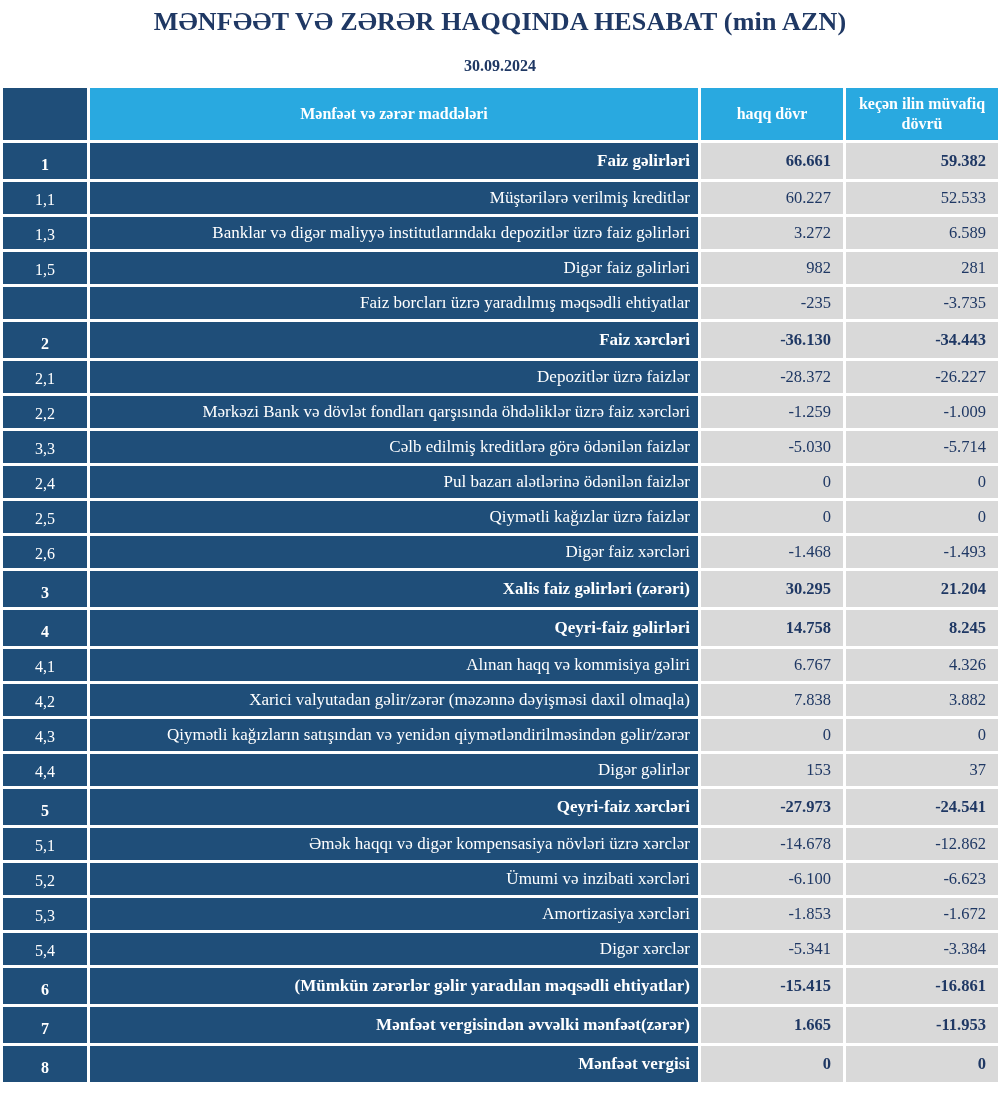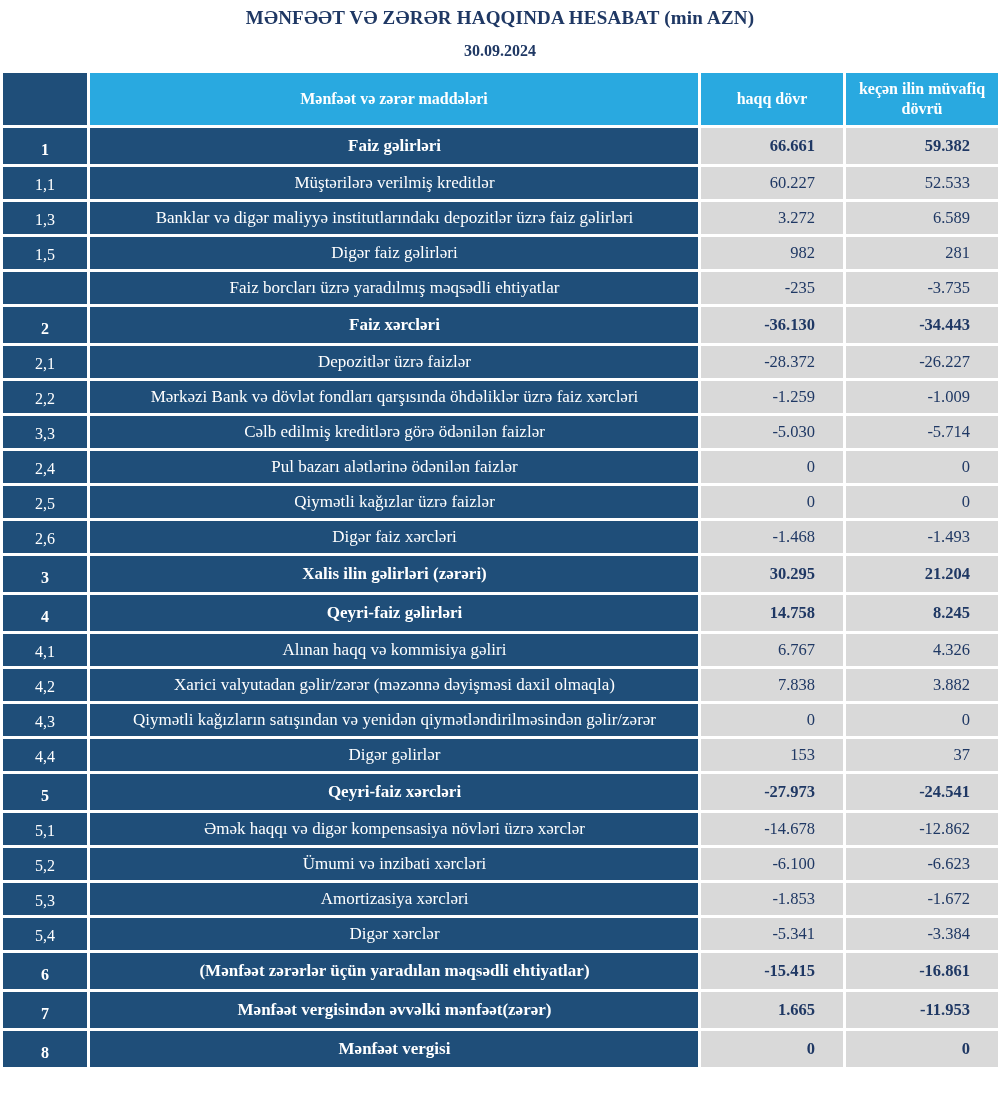--- a/index.html
+++ b/index.html
@@ -14,30 +14,30 @@
   body{
     width:1000px;
     font-family:"Liberation Serif", serif;
     color:var(--value-text);
   }
   .page{width:1000px;padding:0;}
   .report-title{
     text-align:center;
     color:var(--title-text);
     font-weight:bold;
-    font-size:19px;
+    font-size:26px;
     padding-top:7px;
     letter-spacing:0.2px;
   }
   .report-date{
     text-align:center;
     color:var(--title-text);
     font-weight:bold;
     font-size:16px;
-    margin-top:13px;
+    margin-top:20px;
   }
   table.pl{
     border-collapse:separate;
     border-spacing:3px;
     width:1000px;
     margin-top:10px;
     background:#ffffff;
     table-layout:fixed;
   }
   col.c-no{width:84px;}
@@ -68,30 +68,30 @@
     background:var(--navy-bg);
     color:#ffffff;
     text-align:center;
     vertical-align:bottom;
     font-size:16px;
     padding-bottom:5px;
   }
   td.item-cell{
     background:var(--navy-bg);
     color:#ffffff;
-    text-align:center;
+    text-align:right;
     vertical-align:middle;
     padding-left:9px;
   }
   td.val-cell{
     background:var(--value-bg);
     color:var(--value-text);
     text-align:right;
     vertical-align:middle;
-    padding-right:28px;
+    padding-right:12px;
     font-size:16.5px;
   }
   tr.bold-row td{height:36px;}
   tr.bold-row td.item-cell,
   tr.bold-row td.no-cell,
   tr.bold-row td.val-cell{
     font-weight:bold;
   }
 </style>
 </head>
@@ -186,21 +186,21 @@
     <td class="val-cell">0</td>
   </tr>
         <tr>
     <td class="no-cell">2,6</td>
     <td class="item-cell">Digər faiz xərcləri</td>
     <td class="val-cell">-1.468</td>
     <td class="val-cell">-1.493</td>
   </tr>
         <tr class="bold-row">
     <td class="no-cell">3</td>
-    <td class="item-cell">Xalis ilin gəlirləri (zərəri)</td>
+    <td class="item-cell">Xalis faiz gəlirləri (zərəri)</td>
     <td class="val-cell">30.295</td>
     <td class="val-cell">21.204</td>
   </tr>
         <tr class="bold-row">
     <td class="no-cell">4</td>
     <td class="item-cell">Qeyri-faiz gəlirləri</td>
     <td class="val-cell">14.758</td>
     <td class="val-cell">8.245</td>
   </tr>
         <tr>
@@ -252,21 +252,21 @@
     <td class="val-cell">-1.672</td>
   </tr>
         <tr>
     <td class="no-cell">5,4</td>
     <td class="item-cell">Digər xərclər</td>
     <td class="val-cell">-5.341</td>
     <td class="val-cell">-3.384</td>
   </tr>
         <tr class="bold-row">
     <td class="no-cell">6</td>
-    <td class="item-cell">(Mənfəət zərərlər üçün yaradılan məqsədli ehtiyatlar)</td>
+    <td class="item-cell">(Mümkün zərərlər gəlir yaradılan məqsədli ehtiyatlar)</td>
     <td class="val-cell">-15.415</td>
     <td class="val-cell">-16.861</td>
   </tr>
         <tr class="bold-row">
     <td class="no-cell">7</td>
     <td class="item-cell">Mənfəət vergisindən əvvəlki mənfəət(zərər)</td>
     <td class="val-cell">1.665</td>
     <td class="val-cell">-11.953</td>
   </tr>
         <tr class="bold-row">

